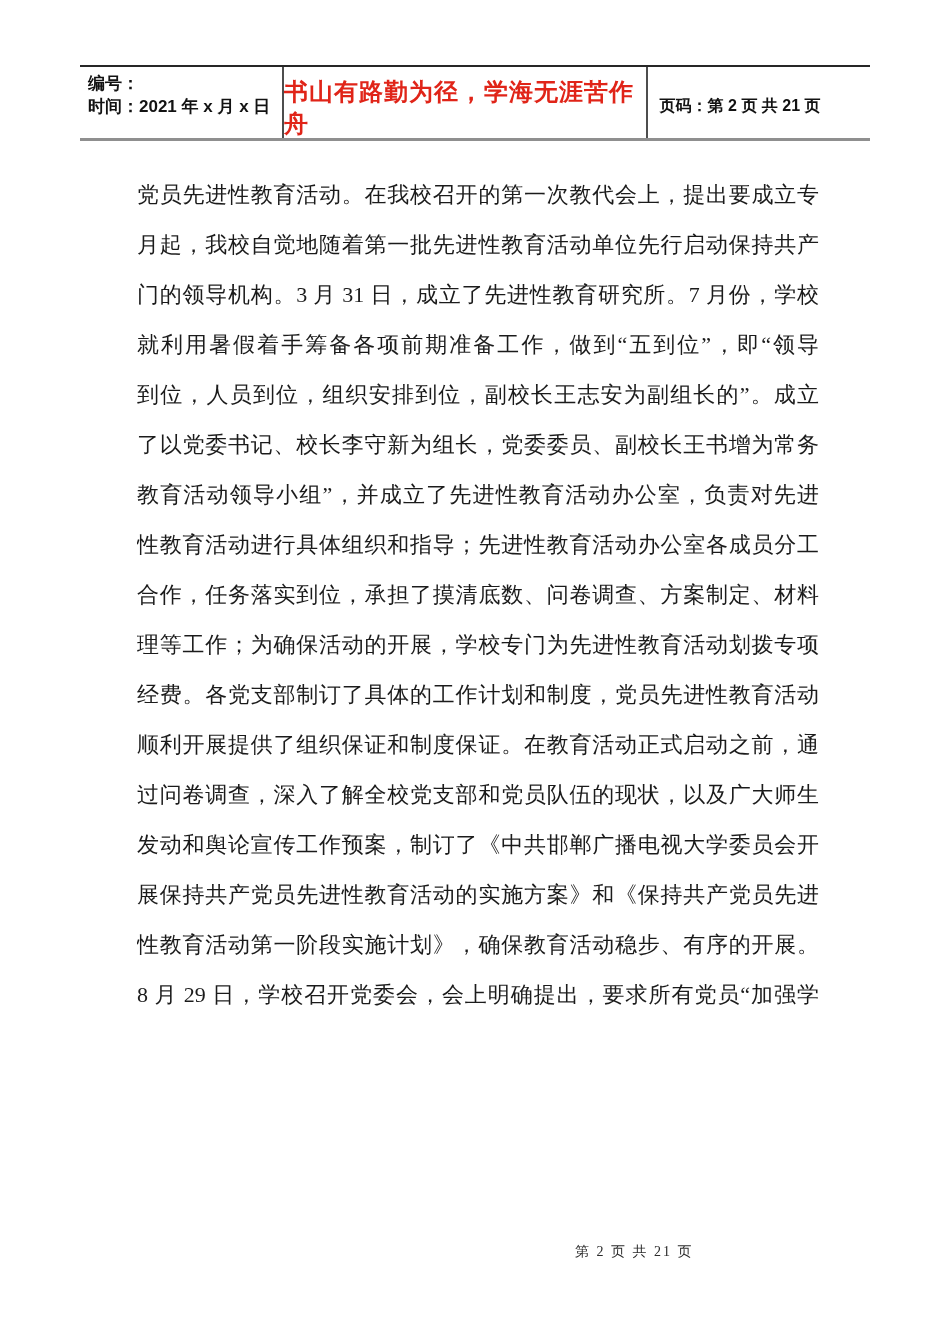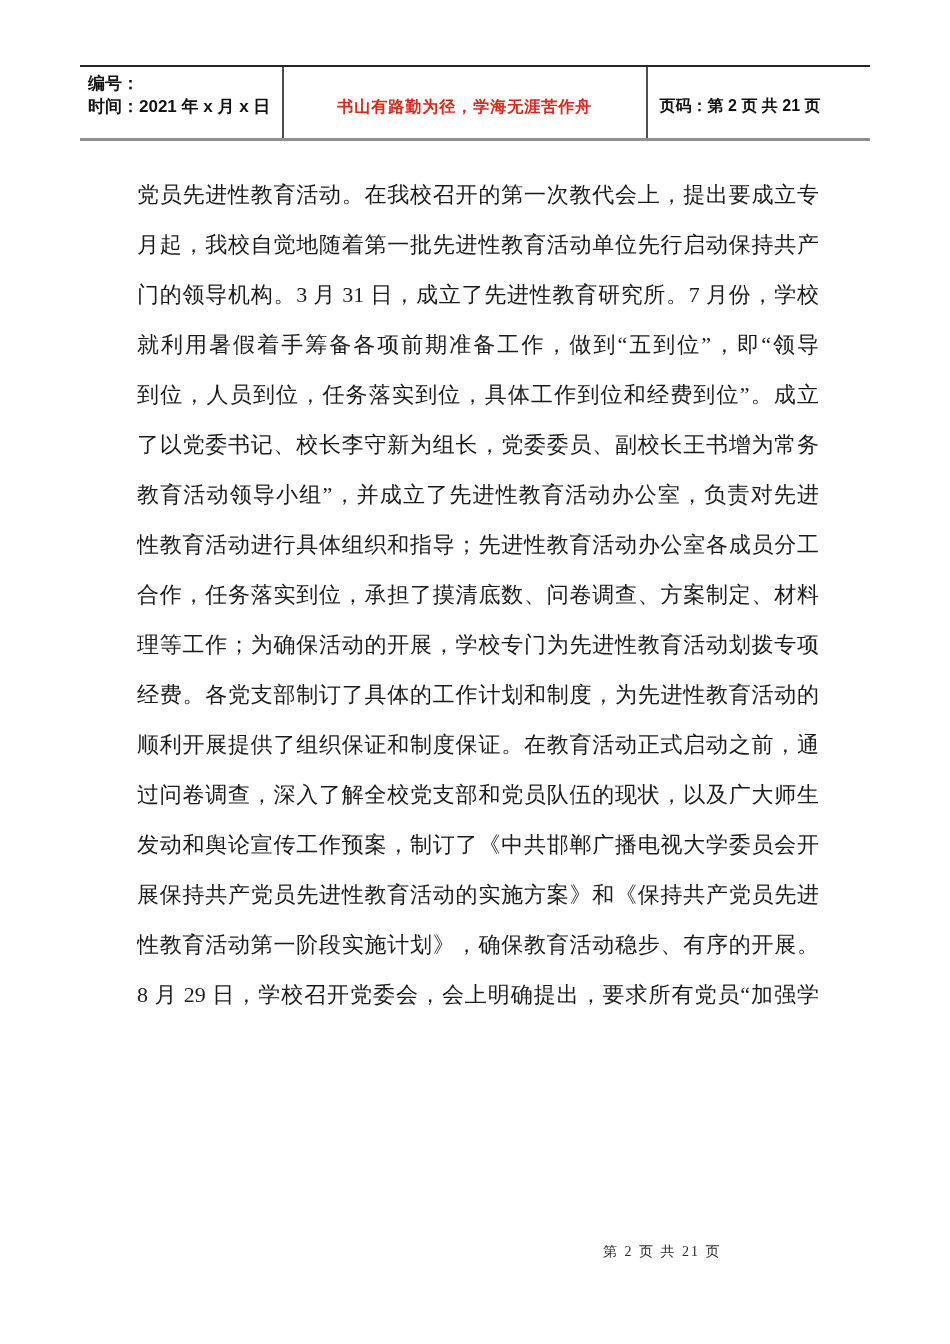--- a/index.html
+++ b/index.html
@@ -38,21 +38,21 @@
   }
   .cell-slogan {
     width: 373px;
     border-left: 2px solid #4d4d4d;
     display: flex;
     align-items: center;
     justify-content: center;
     padding-top: 10px;
     font-family: "Liberation Sans", sans-serif;
     font-weight: bold;
-    font-size: 16px;
+    font-size: 24px;
     letter-spacing: 1px;
     color: #e02418;
   }
   .cell-page {
     width: 217px;
     border-left: 2px solid #4d4d4d;
     display: flex;
     align-items: center;
     padding: 8px 0 0 12px;
     font-family: "Liberation Sans", sans-serif;
@@ -86,21 +86,20 @@
 
   
   .footer-pageinfo {
     position: absolute;
     left: 575px;
     top: 1243px;
     font-family: "Liberation Serif", serif;
     font-size: 14px;
     letter-spacing: 2px;
     color: #2a2a2a;
-    margin-left: 28px;
   }
 </style>
 </head>
 <body>
 
 <div class="page">
 
   <div class="header-table">
     <div class="cell-meta">
       <div>编号：</div>
@@ -112,27 +111,27 @@
     <div class="cell-page">
       <span>页码：第 2 页 共 21 页</span>
     </div>
   </div>
 
   <div class="body-text">
       <div class="line">党员先进性教育活动。在我校召开的第一次教代会上，提出要成立专</div>
       <div class="line">月起，我校自觉地随着第一批先进性教育活动单位先行启动保持共产</div>
       <div class="line">门的领导机构。3 月 31 日，成立了先进性教育研究所。7 月份，学校</div>
       <div class="line">就利用暑假着手筹备各项前期准备工作，做到“五到位”，即“领导</div>
-      <div class="line">到位，人员到位，任务落实到位，具体工作到位和经费到位”。成立</div>
+      <div class="line">到位，人员到位，组织安排到位，副校长王志安为副组长的”。成立</div>
       <div class="line">了以党委书记、校长李守新为组长，党委委员、副校长王书增为常务</div>
       <div class="line">教育活动领导小组”，并成立了先进性教育活动办公室，负责对先进</div>
       <div class="line">性教育活动进行具体组织和指导；先进性教育活动办公室各成员分工</div>
       <div class="line">合作，任务落实到位，承担了摸清底数、问卷调查、方案制定、材料</div>
       <div class="line">理等工作；为确保活动的开展，学校专门为先进性教育活动划拨专项</div>
-      <div class="line">经费。各党支部制订了具体的工作计划和制度，为先进性教育活动的</div>
+      <div class="line">经费。各党支部制订了具体的工作计划和制度，党员先进性教育活动</div>
       <div class="line">顺利开展提供了组织保证和制度保证。在教育活动正式启动之前，通</div>
       <div class="line">过问卷调查，深入了解全校党支部和党员队伍的现状，以及广大师生</div>
       <div class="line">发动和舆论宣传工作预案，制订了《中共邯郸广播电视大学委员会开</div>
       <div class="line">展保持共产党员先进性教育活动的实施方案》和《保持共产党员先进</div>
       <div class="line">性教育活动第一阶段实施计划》，确保教育活动稳步、有序的开展。</div>
       <div class="line">8 月 29 日，学校召开党委会，会上明确提出，要求所有党员“加强学</div>
     </div>
 
   <div class="footer-pageinfo">第 2 页 共 21 页</div>
 

